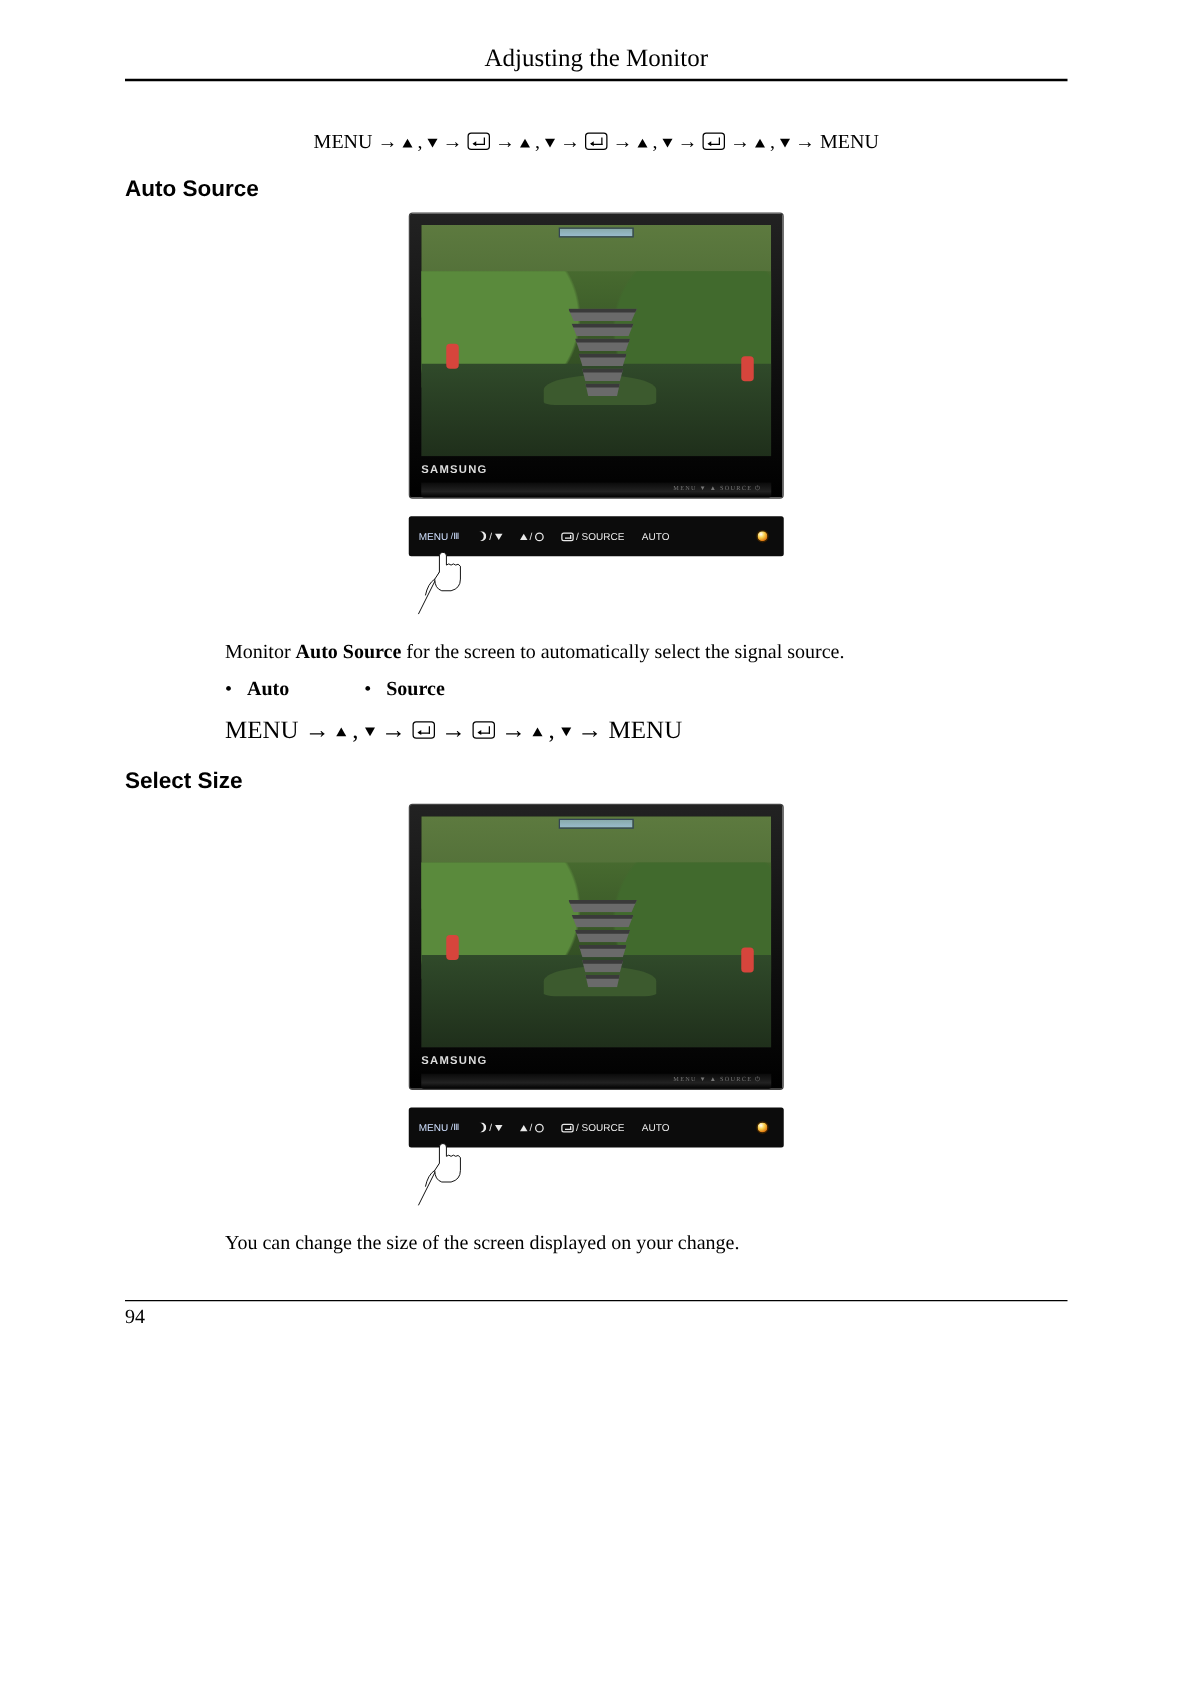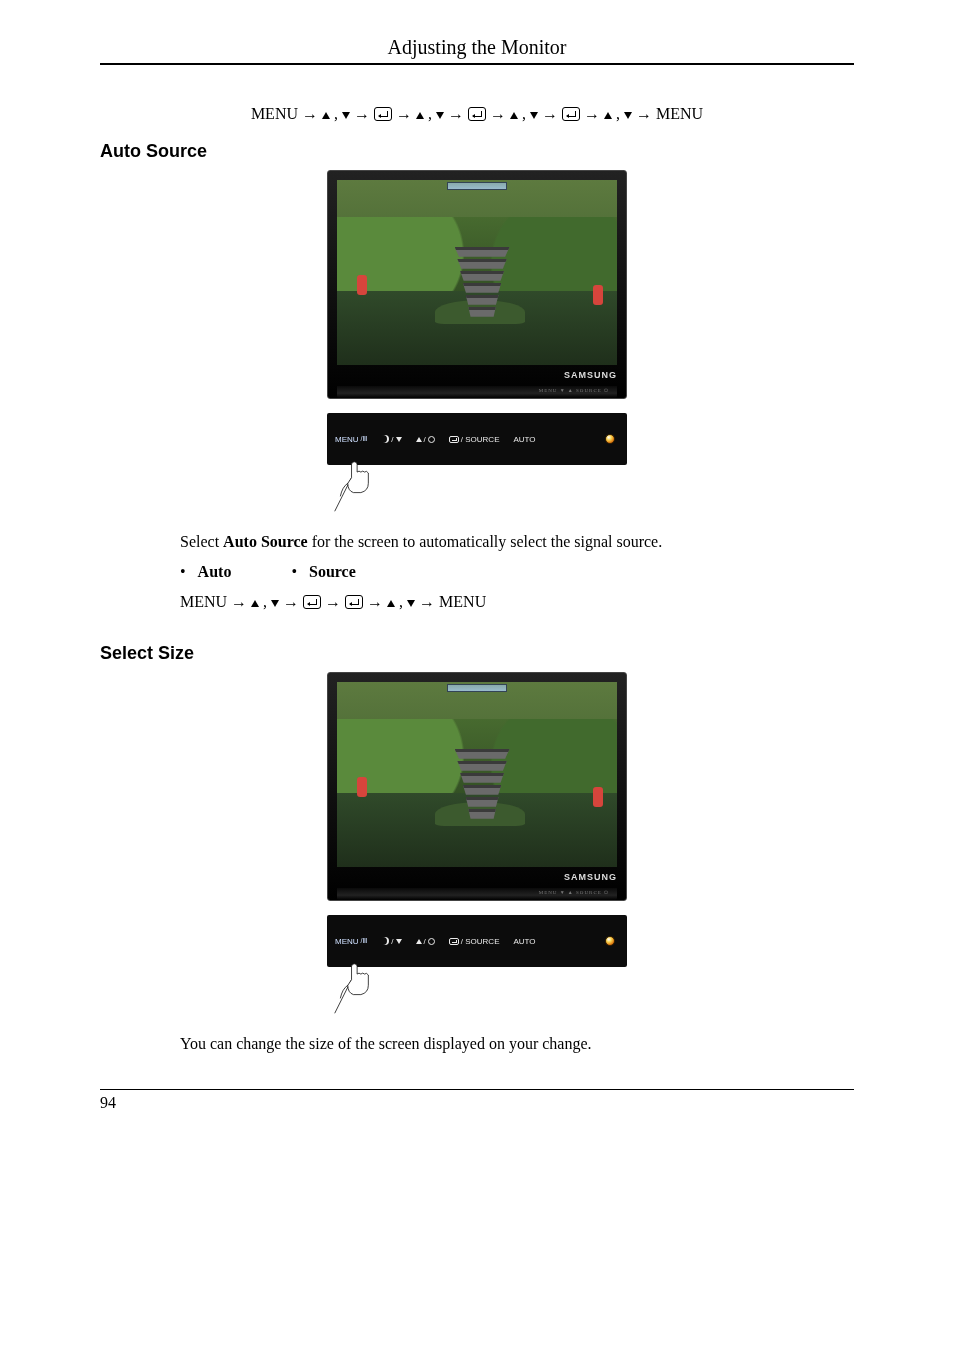--- a/index.html
+++ b/index.html
@@ -20,22 +20,22 @@
     border-top: 2px solid #000;
     margin-bottom: 40px;
   }
   .nav-seq {
     text-align: center;
     font-size: 16px;
     margin-bottom: 18px;
   }
   .nav-seq-left {
     padding-left: 80px;
-    font-size: 16px;
-    margin: 12px 0 32px 0;
+    font-size: 20px;
+    margin: 12px 0 18px 0;
   }
   .section-heading {
     font-family: Arial, Helvetica, sans-serif;
     font-weight: bold;
     font-size: 18px;
     margin: 10px 0 8px 0;
   }
   .monitor-block {
     width: 300px;
     margin: 0 auto 14px auto;
@@ -71,34 +71,34 @@
     clip-path: polygon(8% 100%, 92% 100%, 100% 0, 0 0); }
   .lantern { position:absolute; width:10px; height:20px; background:#d6453c; border-radius:3px; }
   .l1 { bottom:70px; left:20px; }
   .l2 { bottom:60px; right:14px; }
   .hedge { position:absolute; bottom:22%; left:35%; width:90px; height:24px;
     background:#3c5a2e; border-radius:50% 50% 10% 10%; }
   .osd { position:absolute; top:2px; left:50%; transform:translateX(-50%);
     width:60px; height:8px; background: linear-gradient(#8aa, #9bc);
     border:1px solid #345; font-size:5px; color:#223; text-align:left; padding-left:2px; line-height:7px; }
   .monitor-brand {
-    text-align:right; color:#ddd; font-family:Arial,sans-serif;
+    text-align:left; color:#ddd; font-family:Arial,sans-serif;
     font-weight:bold; font-size:9px; letter-spacing:1px; padding:5px 0 4px 0;
   }
   .monitor-base {
     height:12px; background:linear-gradient(#0a0a0a,#222 60%,#000);
     border-radius:0 0 2px 2px; margin-top:2px; position:relative;
   }
   .monitor-base .tiny { position:absolute; right:8px; top:2px; font-size:5px; color:#777; letter-spacing:1px; }
   .button-strip-wrap {
     width: 300px; margin: 0 auto 14px auto; position:relative;
   }
   .button-strip {
     display:flex; align-items:center;
-    background:#0c0c0c; height:52px; width:100%;
+    background:#0c0c0c; height:32px; width:100%;
     border-radius:2px; color:#eaeaea;
     font-family:Arial,sans-serif; font-size:8px;
     padding:0 12px 0 8px; gap:14px;
   }
   .bs-item { display:inline-flex; align-items:center; gap:2px; white-space:nowrap; }
   .bs-menu { color:#cfe0ff; }
   .pwr-dot { width:10px; height:10px; border-radius:50%;
     background: radial-gradient(circle at 35% 30%, #fff, #f8d24e 35%, #e07a12 70%, #7a3b05);
     border:1px solid #3a2200; margin-left:auto; }
   .hand {
@@ -243,21 +243,21 @@
   <div class="hand">
     <svg viewBox="0 0 60 60">
       <line x1="4" y1="56" x2="22" y2="20" stroke="#000" stroke-width="0.8"></line>
       <path d="M22 20 L22 6 Q22 3 25 3 Q28 3 28 6 L28 14 Q30 12 32 14 Q34 12 36 14 Q38 12 40 15 L40 26 Q40 34 32 36 L24 36 Q18 34 18 26 Z" fill="#fff" stroke="#000" stroke-width="0.8"></path>
       <path d="M18 26 Q12 30 10 40" fill="none" stroke="#000" stroke-width="0.8"></path>
     </svg>
   </div>
 </div>
 
 <div class="body-text">
-  <span>Select </span><b>Auto Source</b><span> for the screen to automatically select the signal source.</span>
+  <span>Monitor </span><b>Auto Source</b><span> for the screen to automatically select the signal source.</span>
 </div>
 
 <div class="options-row">
   <div class="opt">
     <span class="dot">•</span>
     <span class="lbl">Auto</span>
   </div>
   <div class="opt">
     <span class="dot">•</span>
     <span class="lbl">Source</span>

